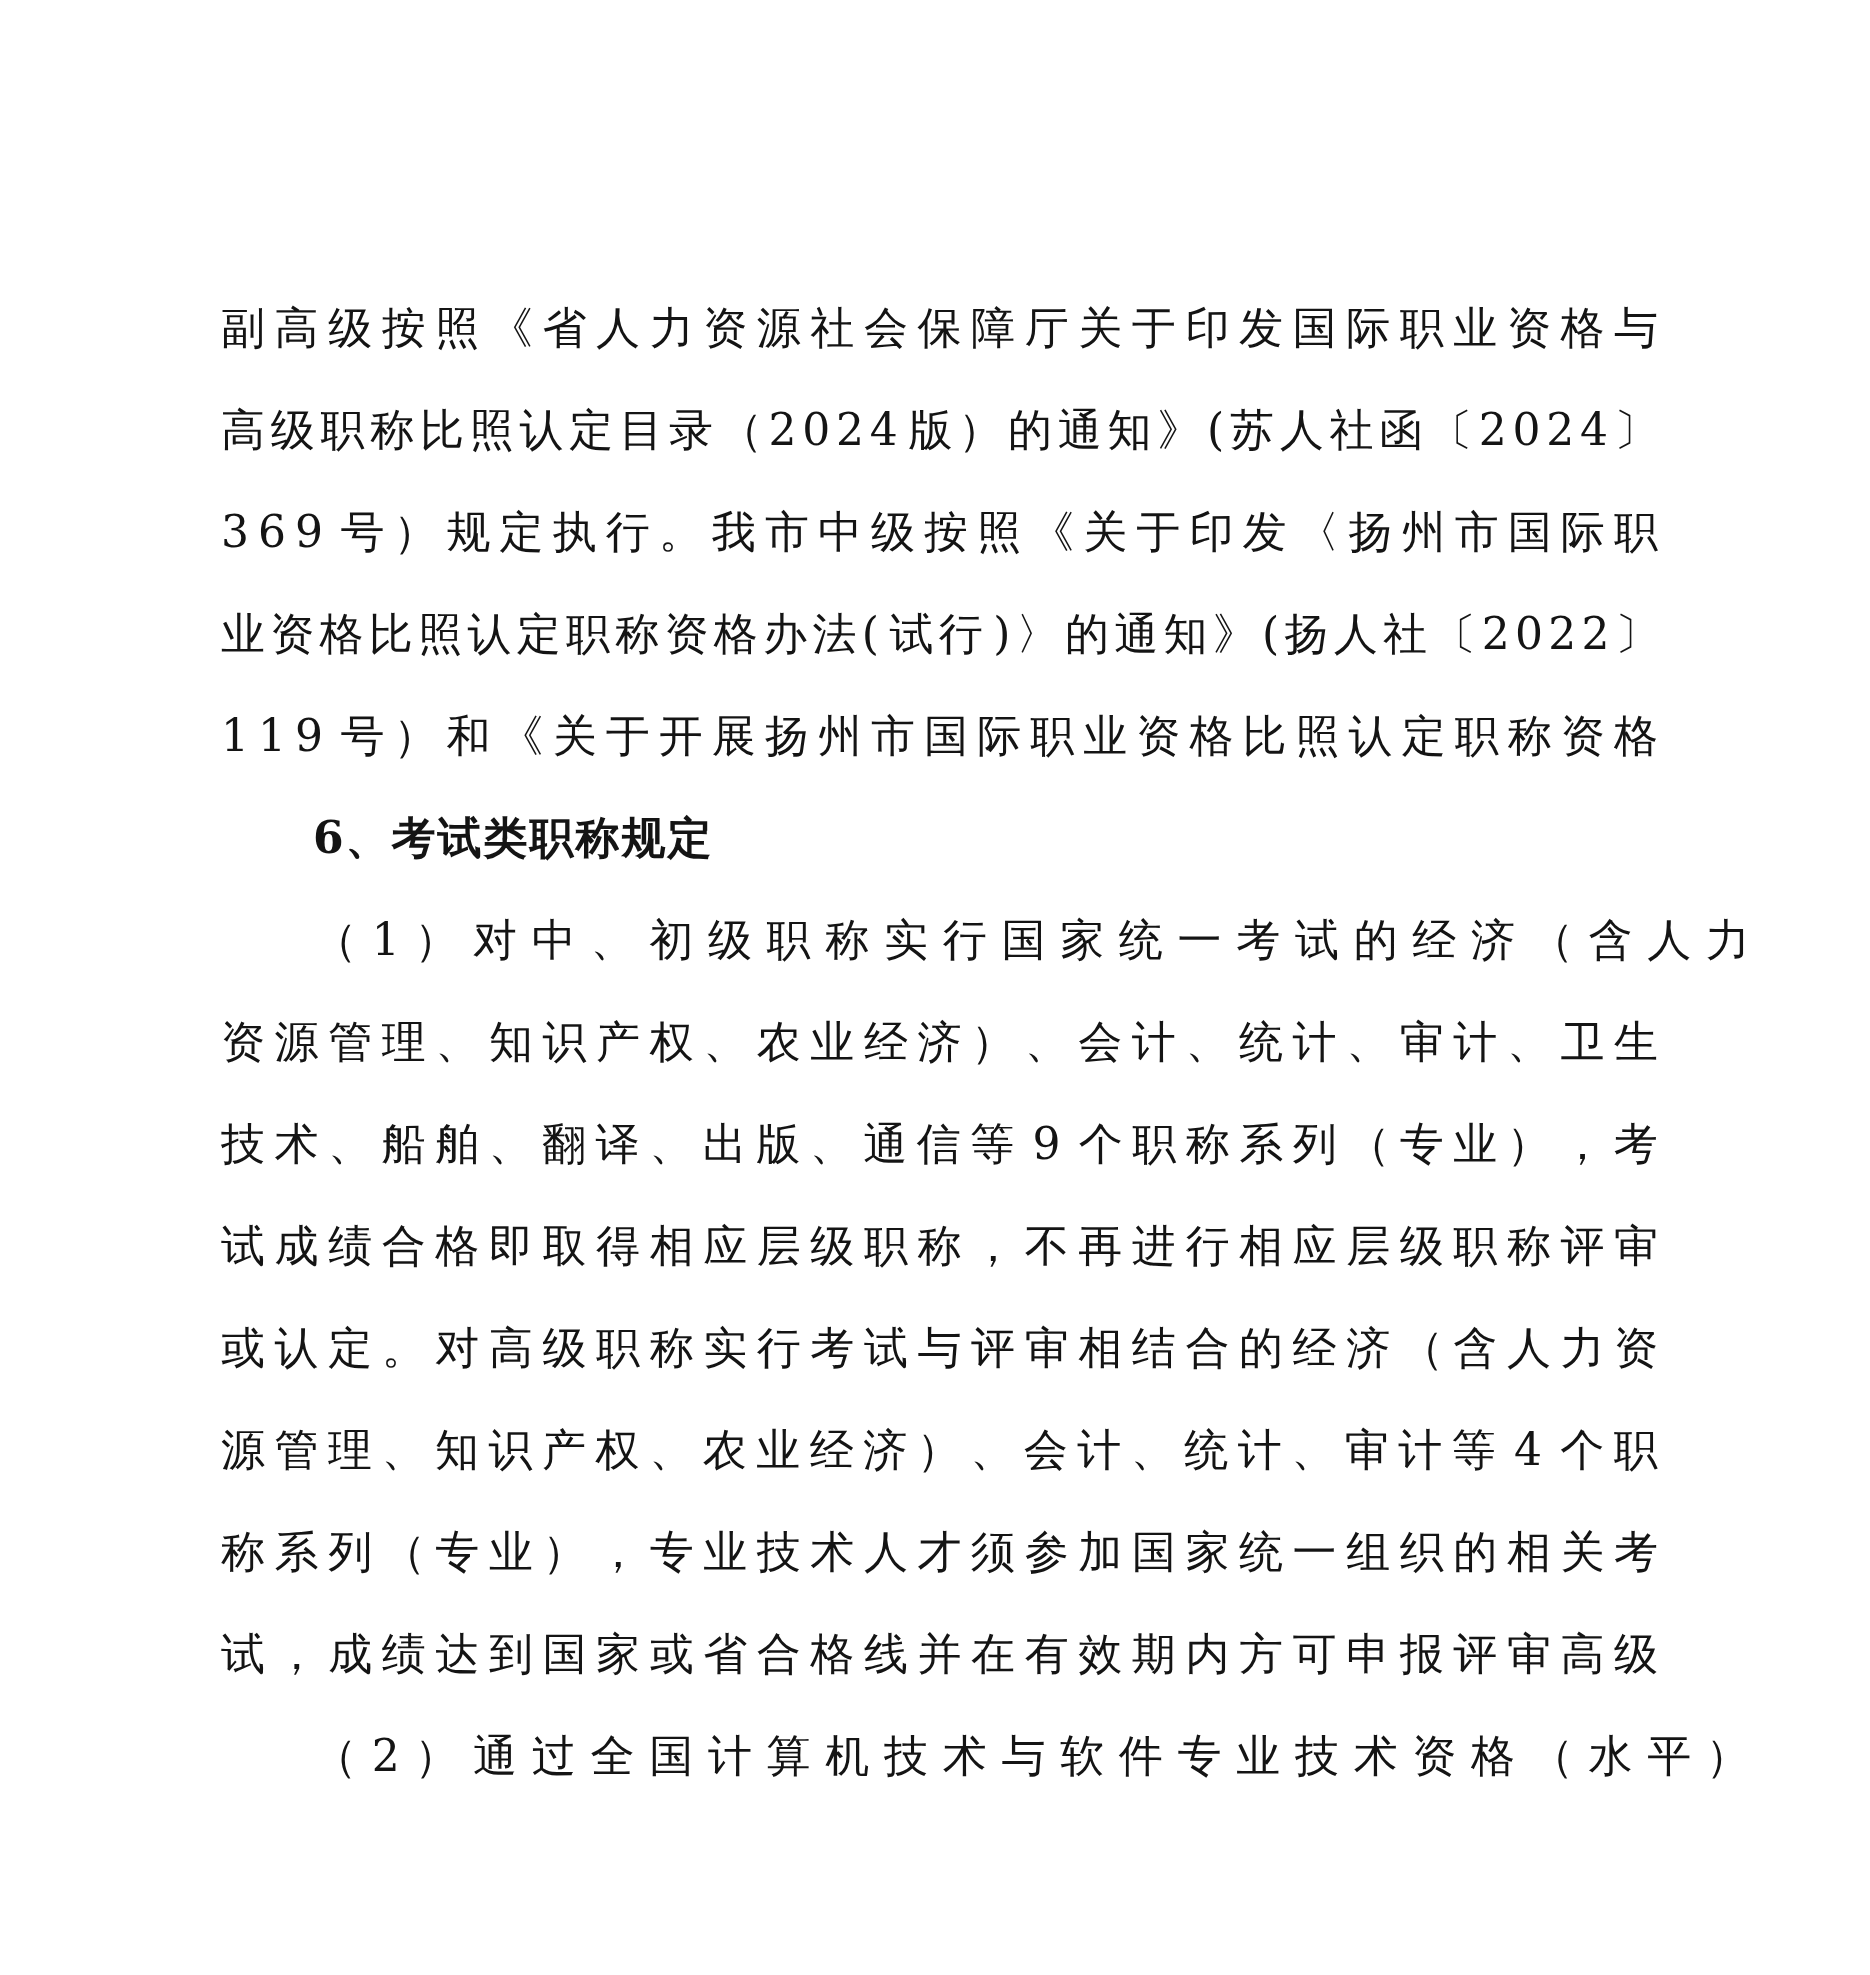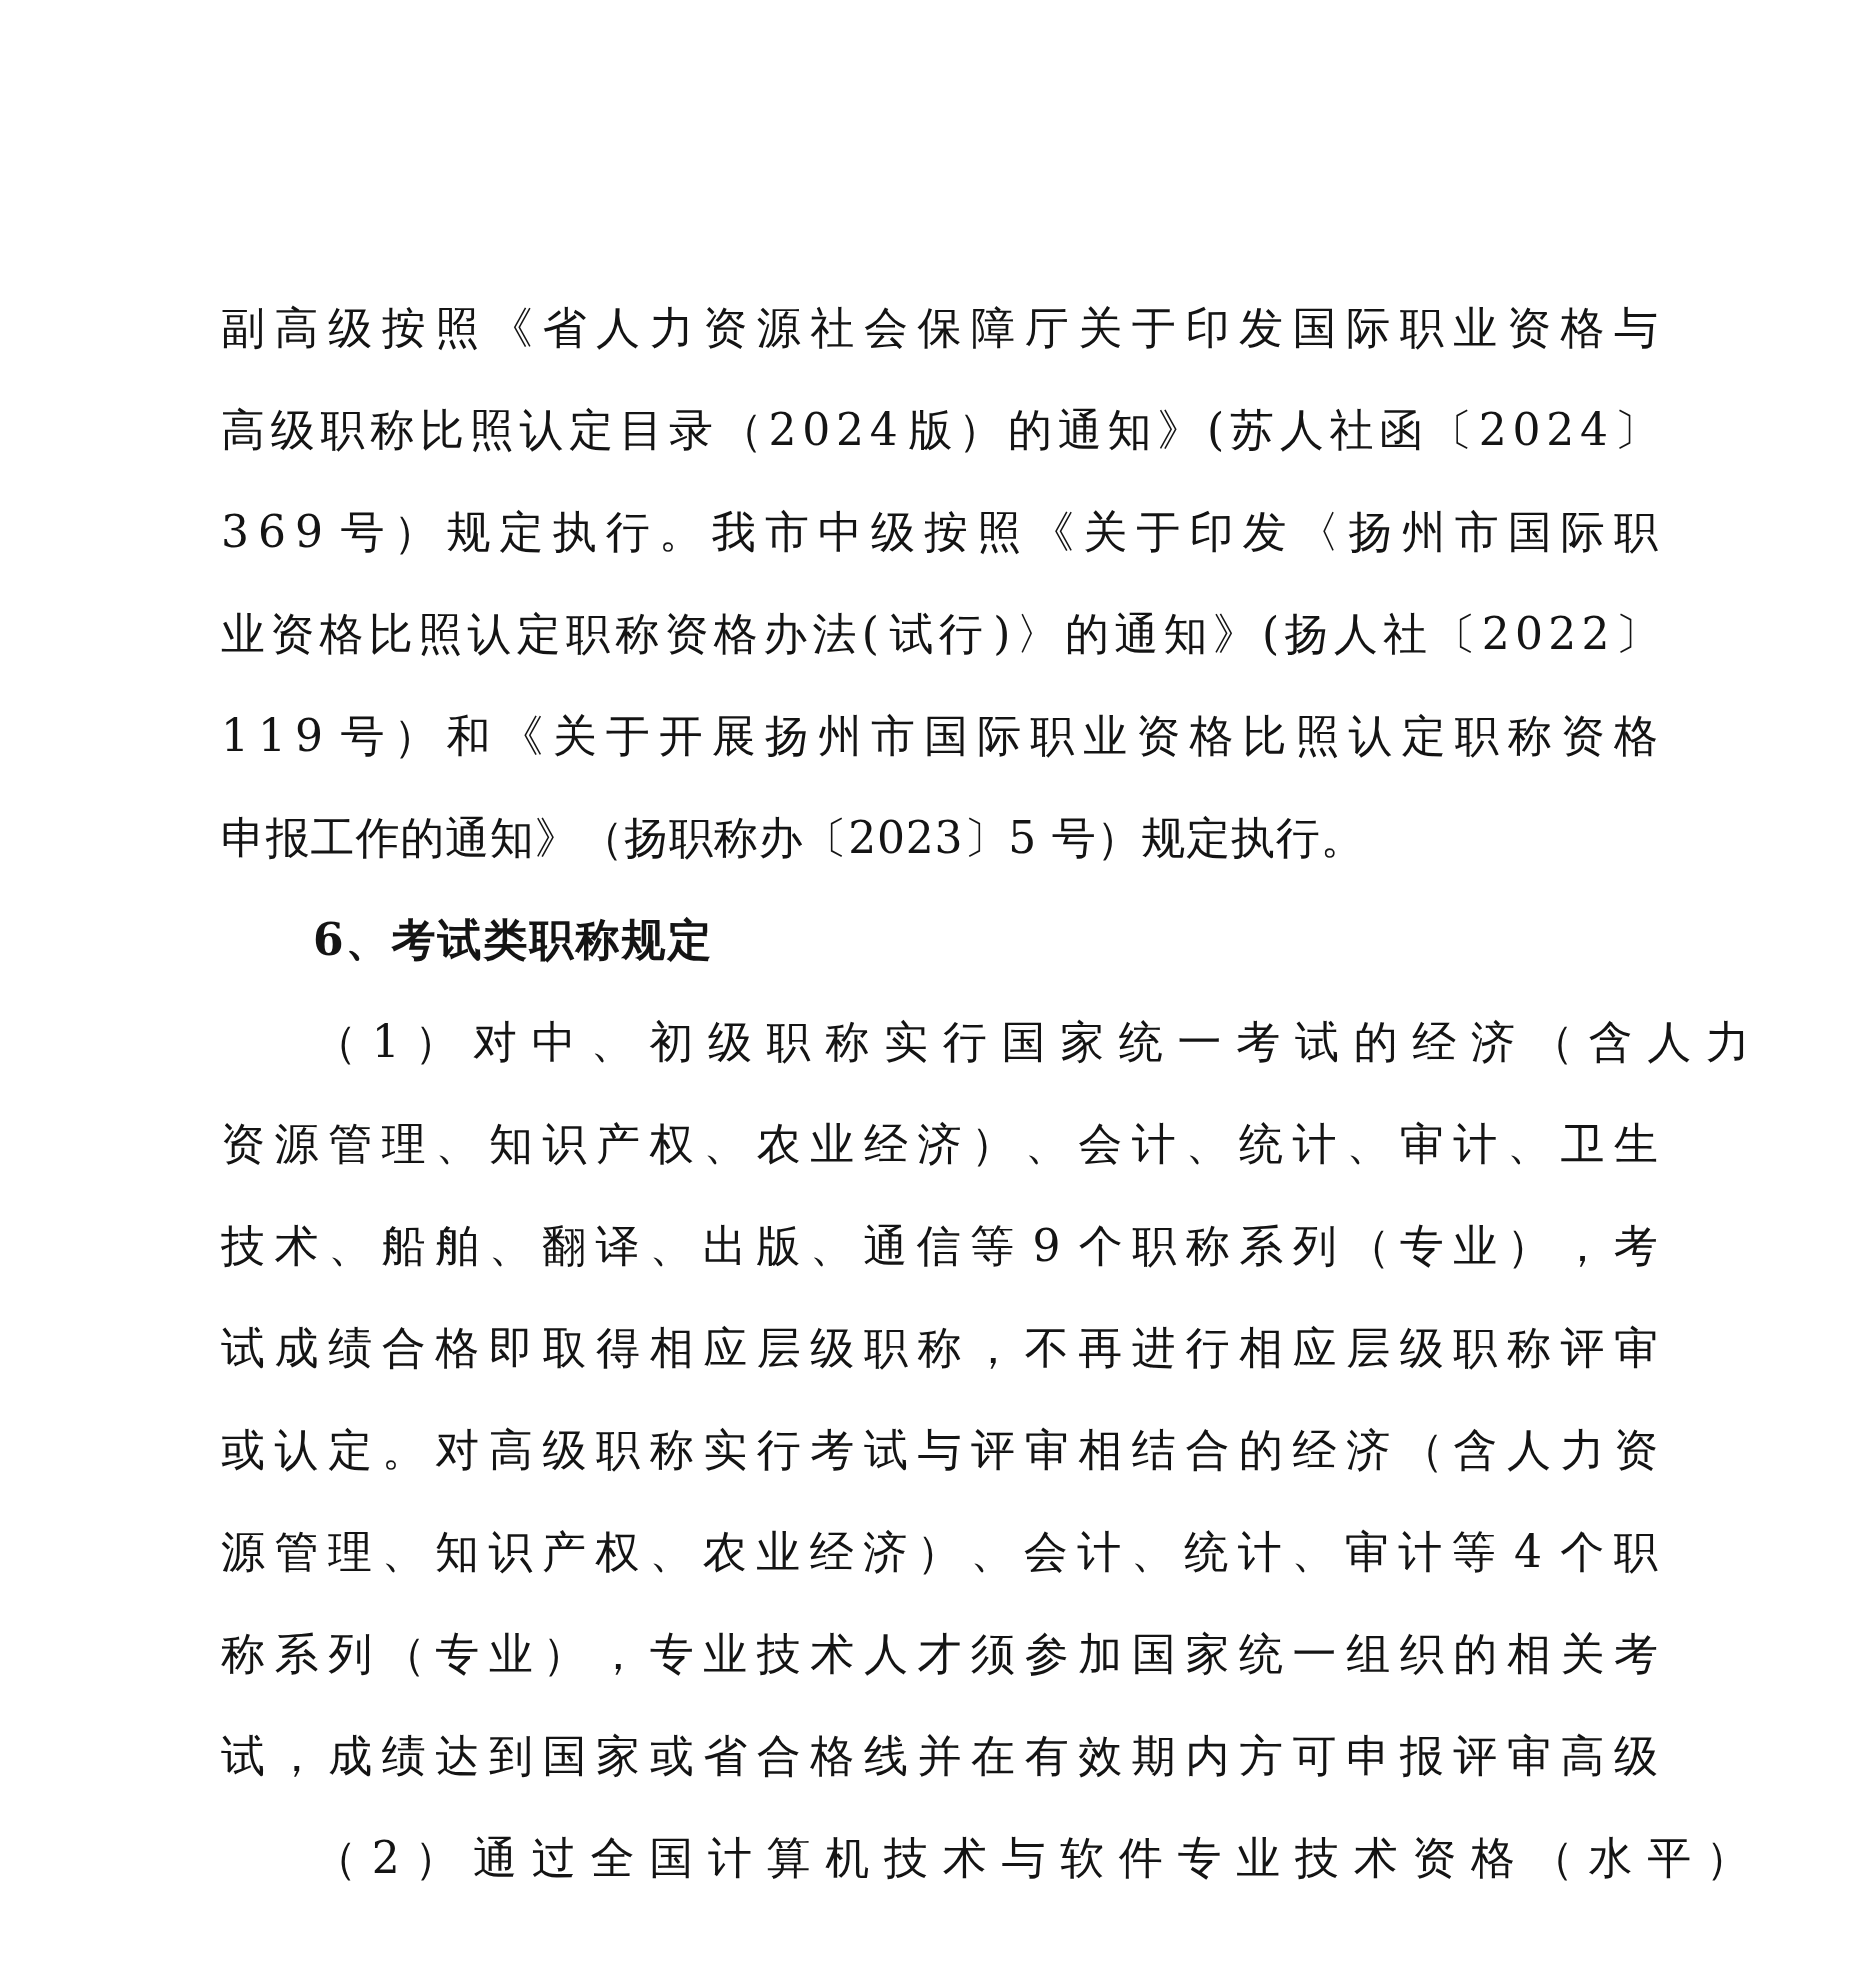--- a/index.html
+++ b/index.html
@@ -233,21 +233,20 @@
         <span>格</span>
         <span>比</span>
         <span>照</span>
         <span>认</span>
         <span>定</span>
         <span>职</span>
         <span>称</span>
         <span>资</span>
         <span>格</span>
       </div>
-      <div class="line t1 last">申报工作的通知》（扬职称办〔2023〕5 号）规定执行。</div>
       <div class="line t2 bold indent2 last">6、考试类职称规定</div>
       <div class="line t1 indent2 j">
         <span>（</span>
         <span>1</span>
         <span>）</span>
         <span>对</span>
         <span>中</span>
         <span>、</span>
         <span>初</span>
         <span>级</span>

